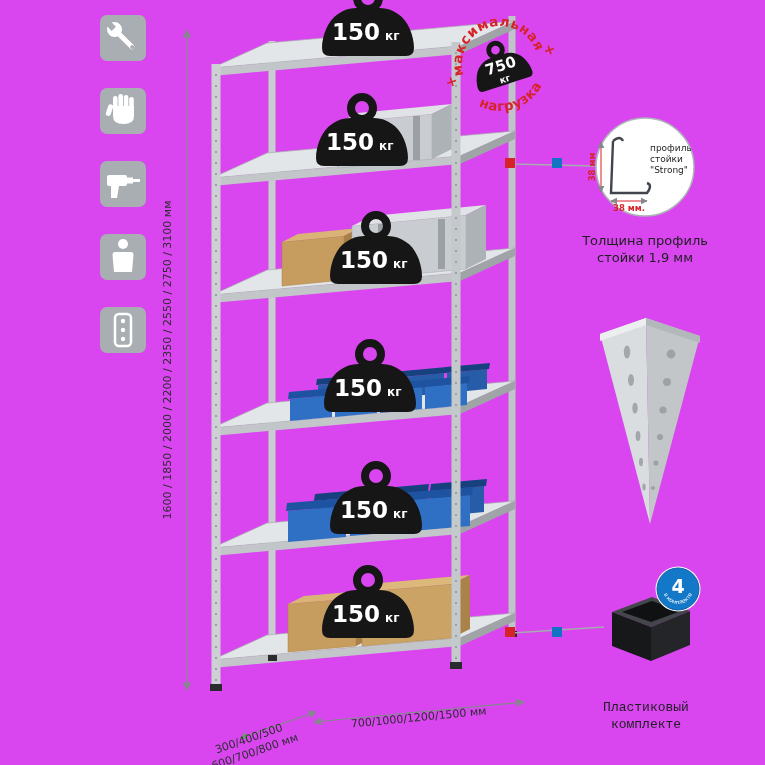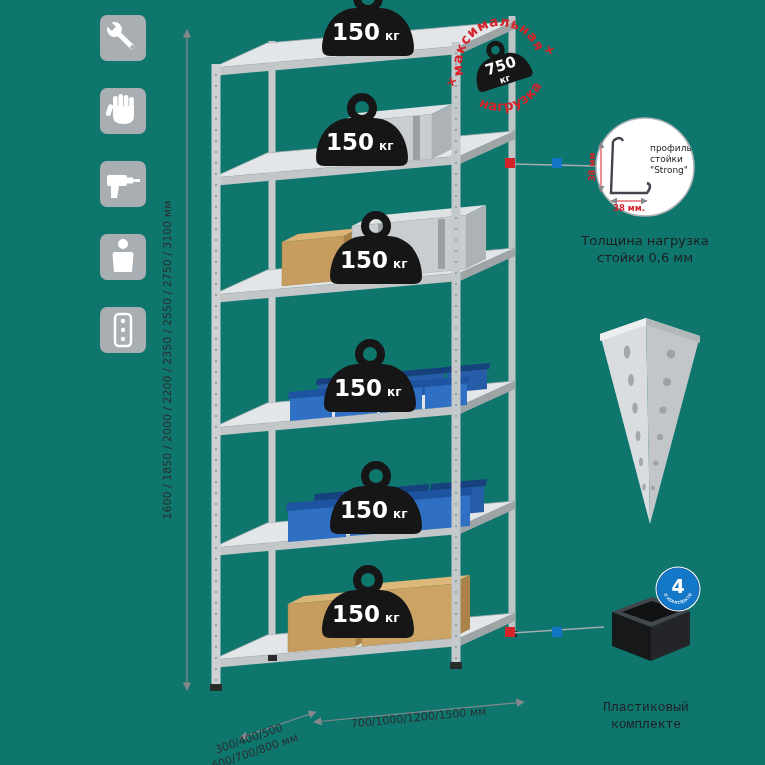--- a/index.html
+++ b/index.html
@@ -1,18 +1,18 @@
 <!DOCTYPE html>
 <html><head>
 <meta charset="utf-8">
 <style>
   * { margin:0; padding:0; box-sizing:border-box; }
   html,body { width:765px; height:765px; background:#fff;
     font-family:"DejaVu Sans","Liberation Sans",sans-serif; }
-  #canvas { position:relative; width:765px; height:765px; background:#0f766e; overflow:hidden; }
+  #canvas { position:relative; width:765px; height:765px; background:#d946ef; overflow:hidden; }
 
   .icon-col { position:absolute; left:100px; top:15px; display:flex; flex-direction:column; gap:27px; }
   .side-icon { width:46px; height:46px; background:#a9aeb3; border-radius:7px;
     display:flex; align-items:center; justify-content:center; }
   .side-icon svg { width:46px; height:46px; }
 
   #main-svg { position:absolute; left:0; top:0; width:765px; height:765px; }
 
   .cap { position:absolute; text-align:center; font-size:13px; color:#1d1f21; line-height:1.3; }
   .cap span { display:block; }
@@ -319,21 +319,21 @@
       <line x1="314" y1="722" x2="524" y2="702" stroke="#85898d" stroke-width="1.2" marker-start="url(#dimarr)" marker-end="url(#dimarr)"></line>
       <text class="dim-label" text-anchor="middle" transform="rotate(-5.5 419 721)" x="419" y="721">700/1000/1200/1500 мм</text>
 
       <line x1="240" y1="738" x2="316" y2="712" stroke="#85898d" stroke-width="1.2" marker-start="url(#dimarr)" marker-end="url(#dimarr)"></line>
       <text class="dim-label" text-anchor="middle" transform="rotate(-19 250 742)" x="250" y="742">300/400/500</text>
       <text class="dim-label" text-anchor="middle" transform="rotate(-19 256 755)" x="256" y="755">600/700/800 мм</text>
     </g>
   </svg>
 
   <div class="cap" id="cap-profile">
-    <span>Толщина нагрузка</span>
-    <span>стойки 0,6 мм</span>
+    <span>Толщина профиль</span>
+    <span>стойки 1,9 мм</span>
   </div>
   <div class="cap" id="cap-foot">
     <span>Пластиковый</span>
     <span>комплекте</span>
   </div>
 
 </div>
 
 </body></html>

